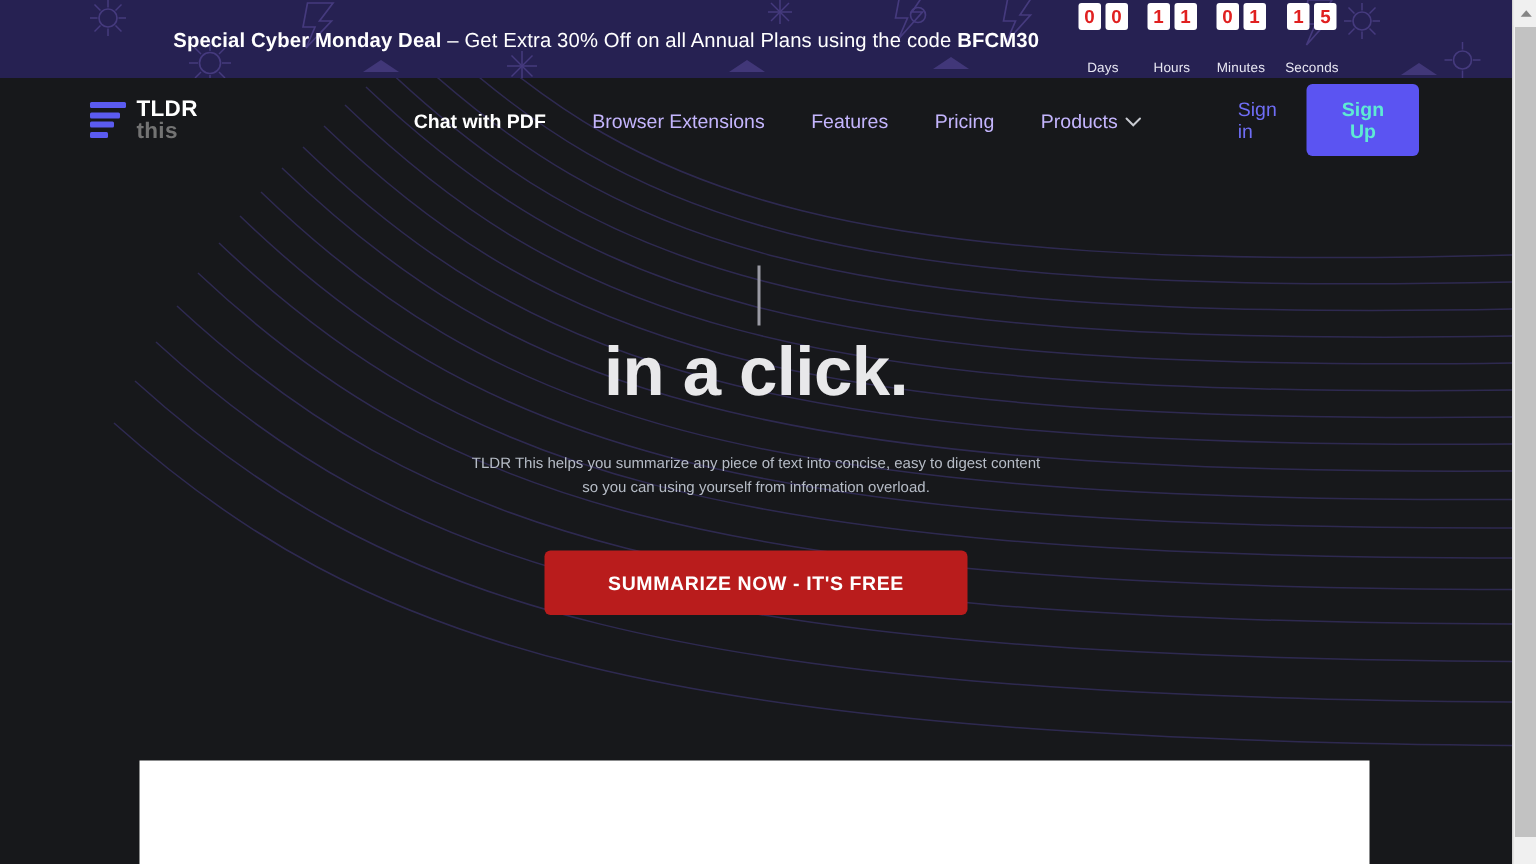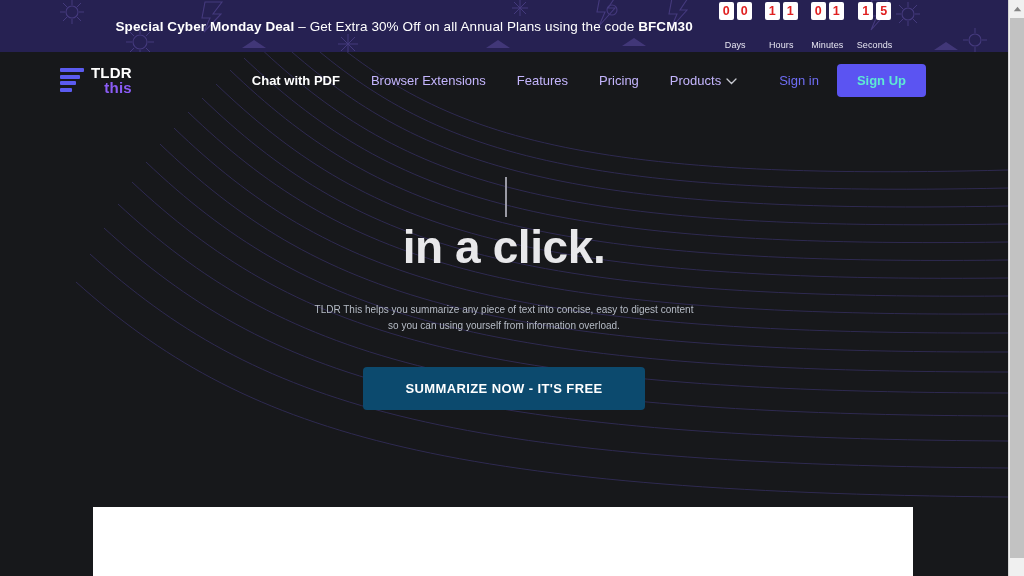--- a/index.html
+++ b/index.html
@@ -45,32 +45,32 @@
   .page-body {
     position:relative; width:1008px; height:524px;
     background:#17181b; overflow:hidden;
   }
   .hero-waves { position:absolute; left:0; top:0; width:1008px; height:470px;
     pointer-events:none; opacity:.85; }
 
   
   .navbar {
     position:relative; z-index:5; height:56px; display:flex;
-    align-items:center; padding:0 82px 0 60px;
+    align-items:center; padding:0 62px 0 60px;gap:24px;
   }
   .logo { display:flex; align-items:center; gap:7px; cursor:pointer; }
   .logo-mark { display:flex; flex-direction:column; gap:2.5px; }
   .logo-bar { height:4px; background:#5b5bf0; border-radius:1px; }
   .logo-bar.b1 { width:24px; }
   .logo-bar.b2 { width:20px; }
   .logo-bar.b3 { width:16px; }
   .logo-bar.b4 { width:12px; }
   .logo-text { display:flex; flex-direction:column; line-height:1.02; }
   .logo-text .l1 { color:#ffffff; font-size:15px; font-weight:bold; letter-spacing:.2px; }
-  .logo-text .l2 { color:#8b5cf6; font-size:15px; font-weight:bold; letter-spacing:.2px;text-align:right; }
+  .logo-text .l2 { color:#737373; font-size:15px; font-weight:bold; letter-spacing:.2px; }
 
   .nav-links { display:flex; align-items:center; gap:31px; margin-left:120px;text-align:center; }
   .nav-link {
     color:#c4b5fd; font-size:13px; cursor:pointer; white-space:nowrap;
     display:flex; align-items:center; gap:5px;
   }
   .nav-link.active { color:#ffffff; font-weight:bold; }
   .chev { display:inline-block; }
 
   .nav-right { margin-left:auto; display:flex; align-items:center; gap:18px; }
@@ -88,21 +88,21 @@
   }
   .type-cursor {
     display:inline-block; width:2px; height:40px; background:#9a9aa4;
     vertical-align:-6px; margin-left:3px;
   }
   .hero-sub {
     margin-top:28px; color:#b6bcc6; font-size:10px; line-height:1.63;
   }
   .cta-wrap { margin-top:32px; }
   .cta-btn {
-    background:#0c4a6e; color:#ffffff; border:none; border-radius:4px;
+    background:#b91c1c; color:#ffffff; border:none; border-radius:4px;
     font-size:13px; font-weight:bold; letter-spacing:.4px;
     padding:14px 42px; cursor:pointer;
   }
 
   
   .white-panel {
     position:absolute; left:93px; top:455px; width:820px; height:121px;
     background:#ffffff;
   }
 

